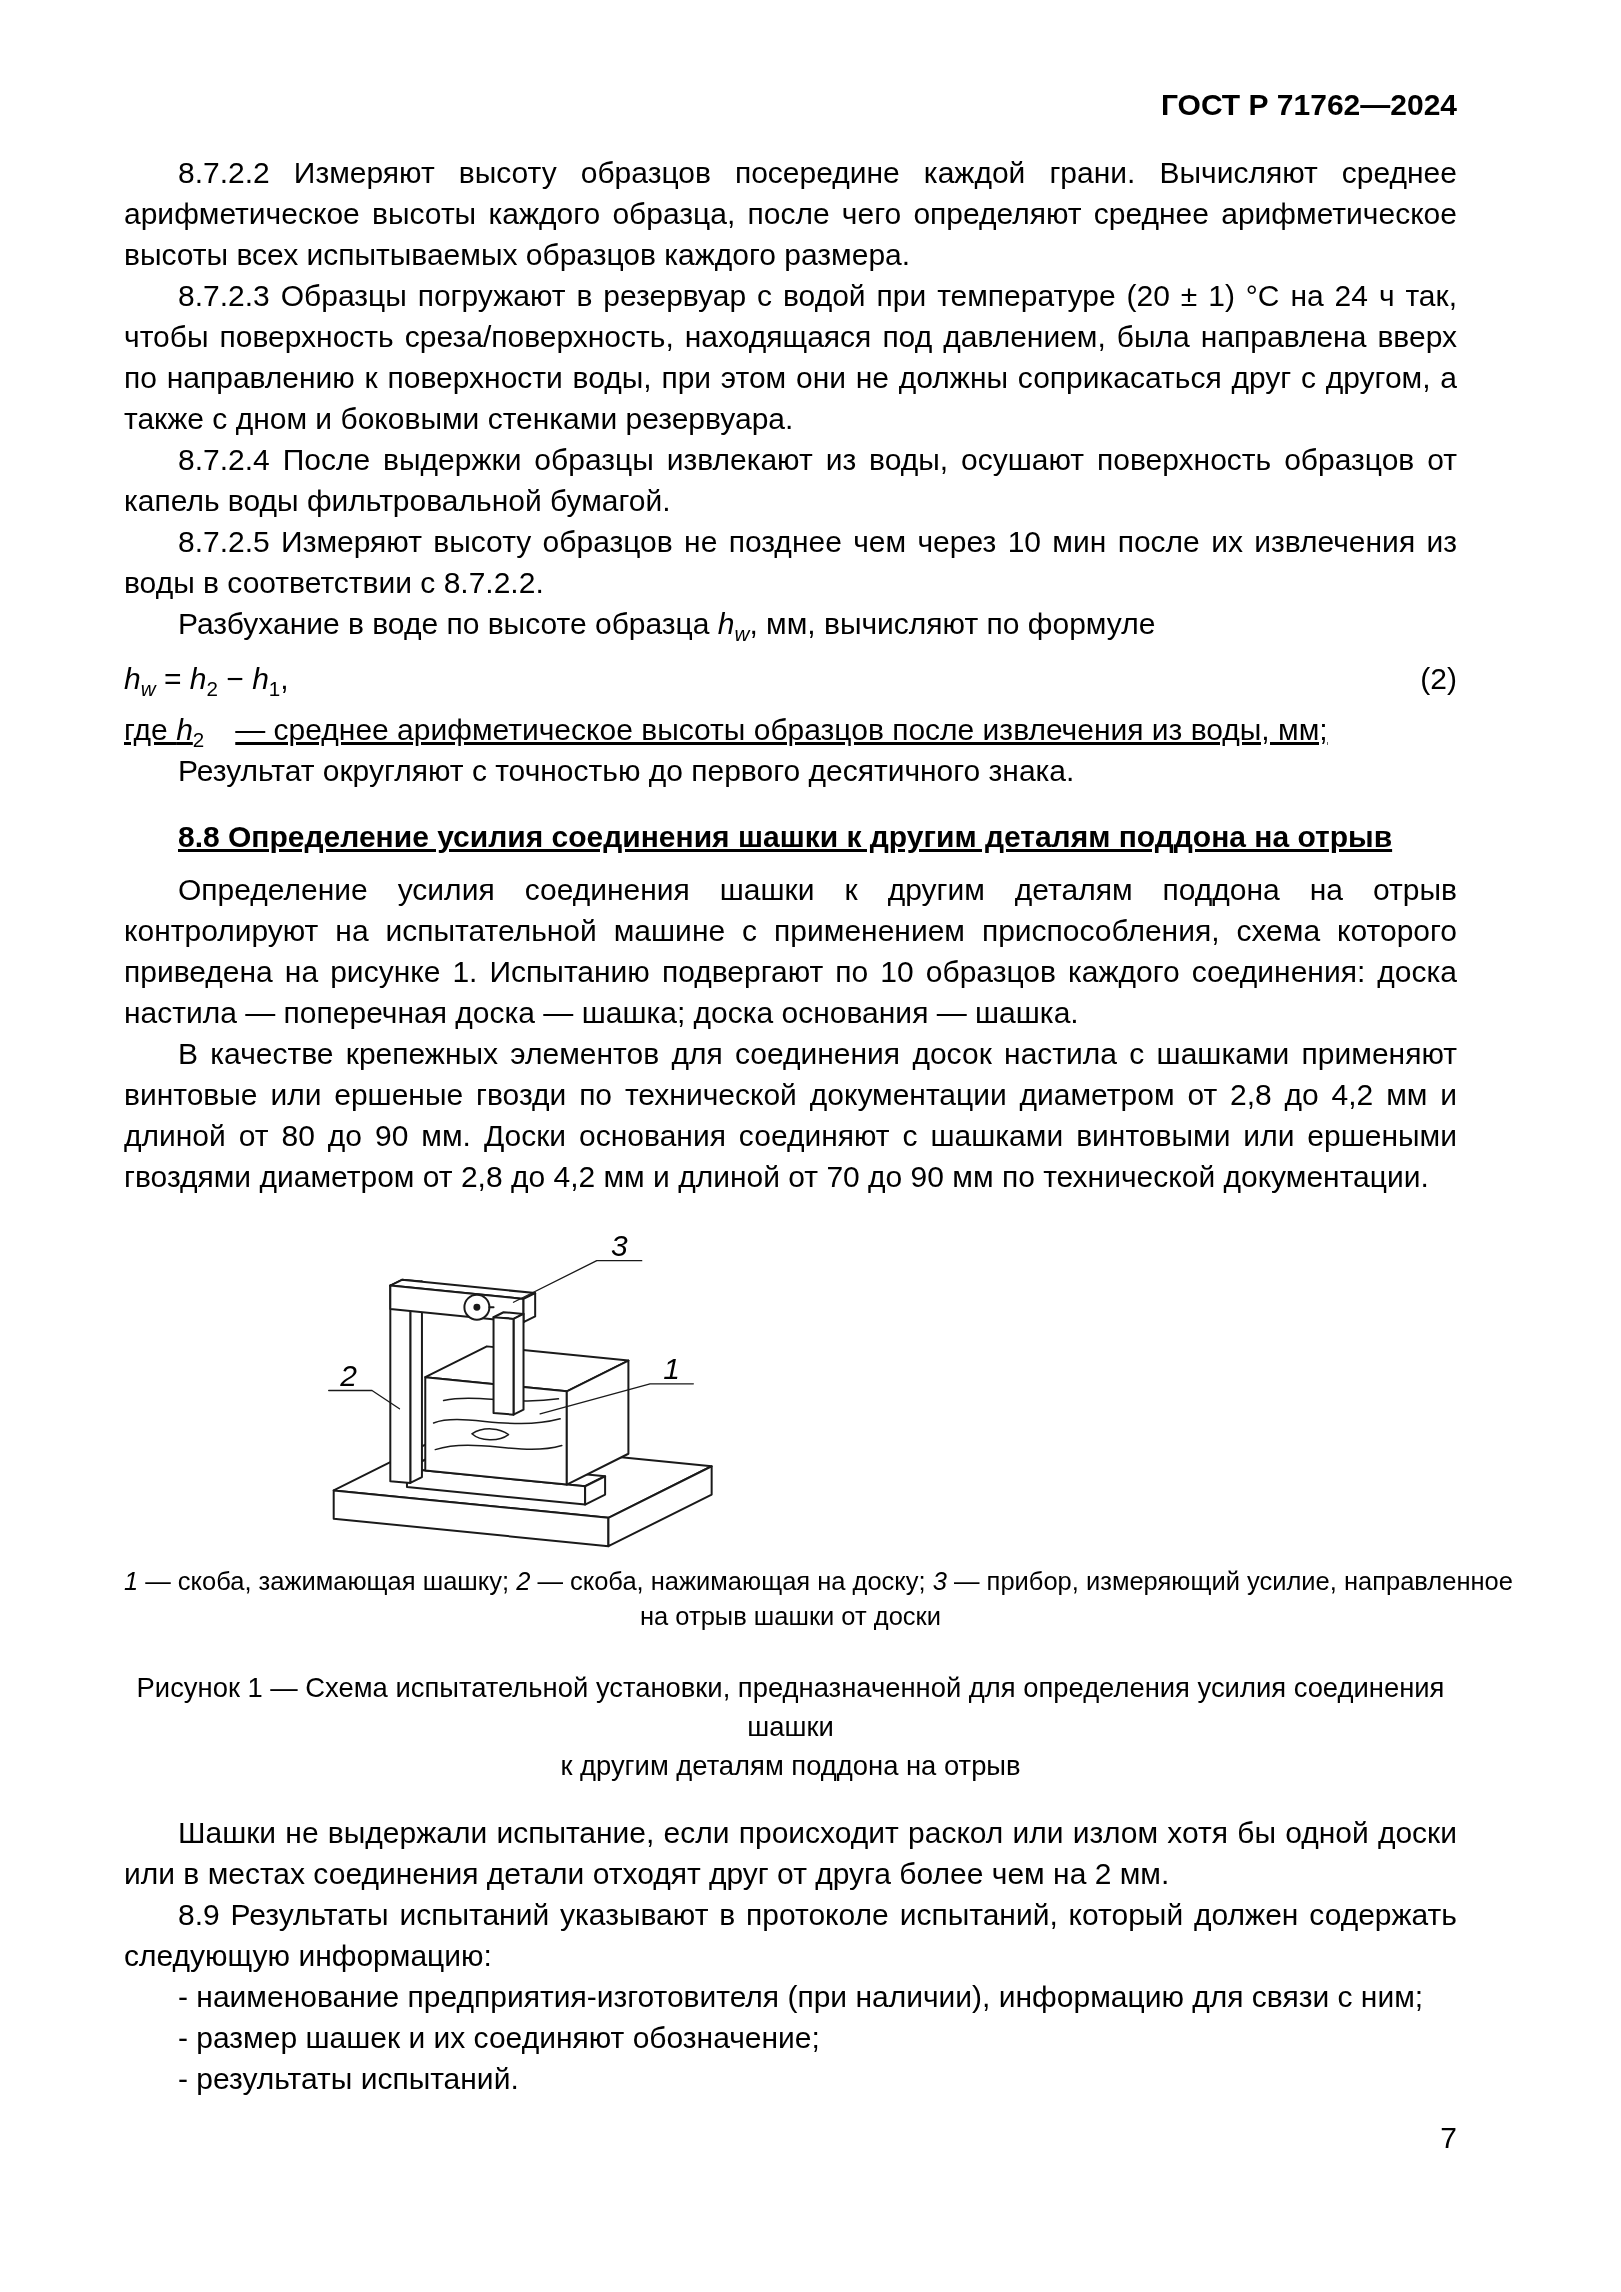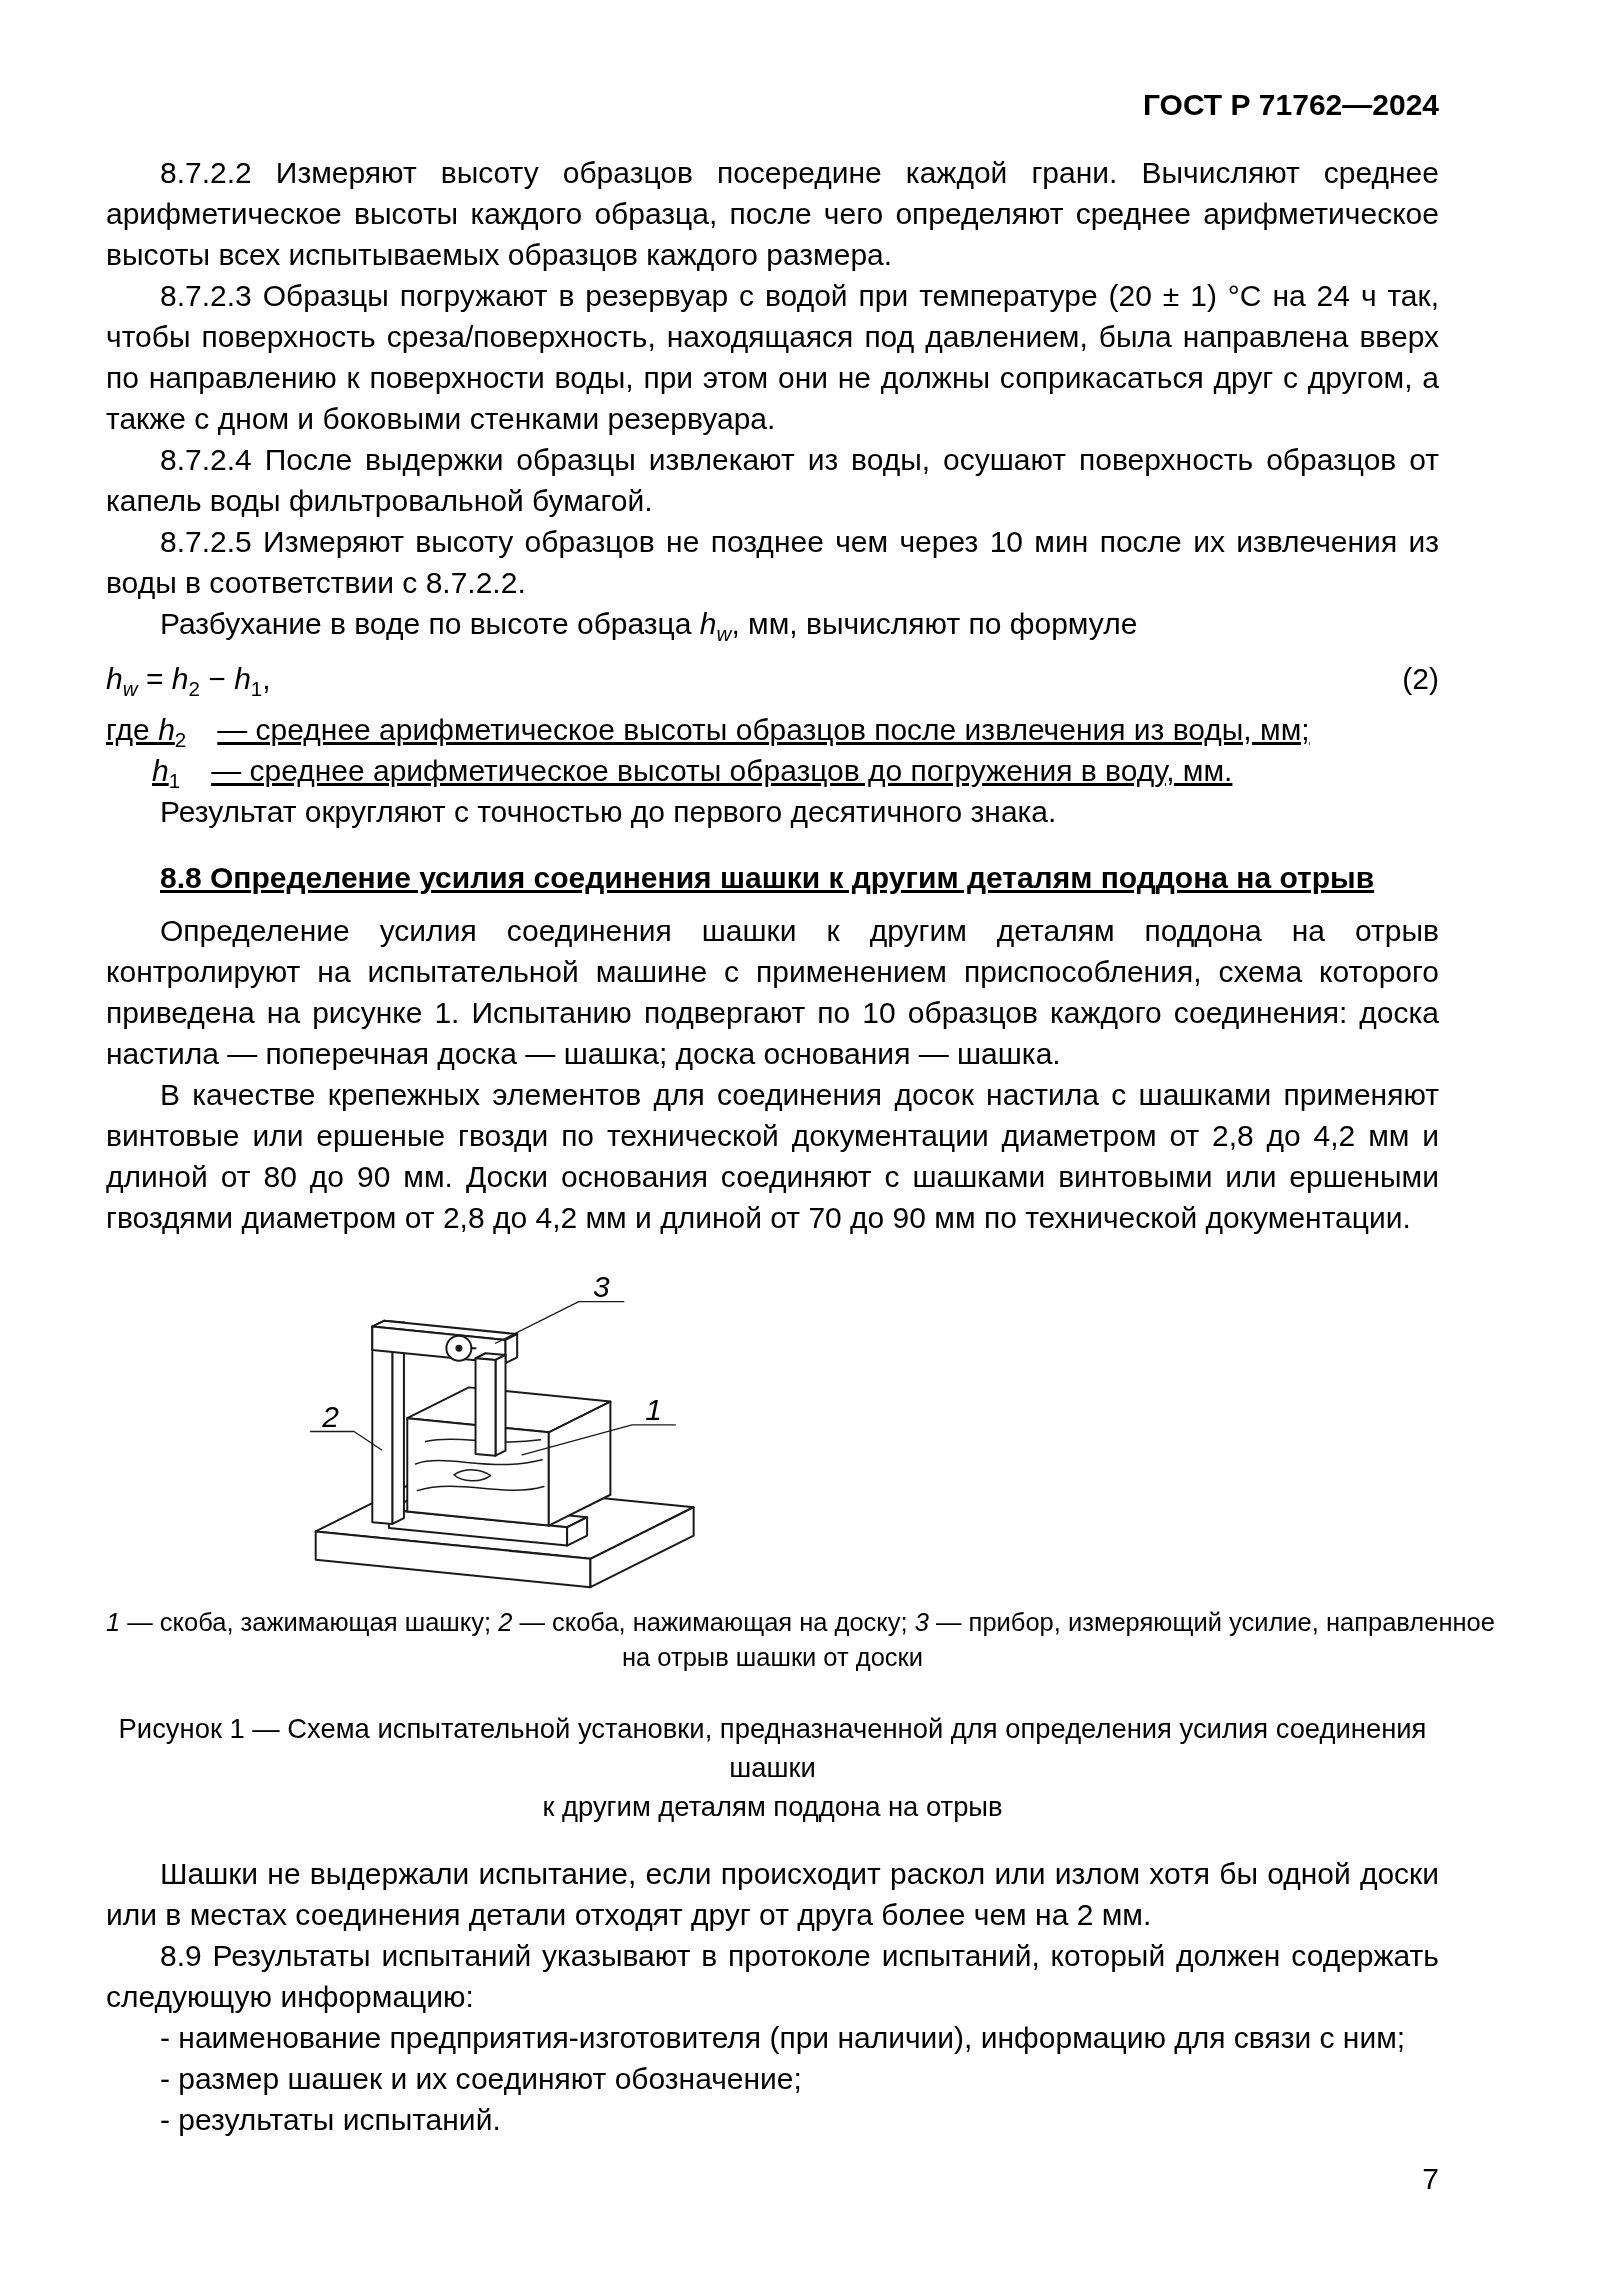--- a/index.html
+++ b/index.html
@@ -1,20 +1,20 @@
 <!DOCTYPE html>
 <html><head>
 <meta charset="utf-8">
 <style>
   html,body{margin:0;padding:0;background:#9a9a9a;}
   .page{
     width:1621px;height:2293px;background:#ffffff;position:relative;overflow:hidden;
     font-family:"Liberation Sans",sans-serif;color:#000;margin:0 auto;
   }
-  .content{position:absolute;left:106px;top:84px;width:1333px;}
+  .content{position:absolute;left:124px;top:84px;width:1333px;}
   .doc-header{text-align:right;font-weight:700;font-size:30px;line-height:41px;margin-bottom:27.4px;}
   .para{font-size:30px;line-height:41px;text-align:justify;text-indent:54px;margin:0;}
   .heading{font-size:30px;line-height:41px;font-weight:700;text-indent:54px;margin:0;}
   .h88{margin-top:25.5px;margin-bottom:11.8px;text-decoration:underline;}
   .formula-row{position:relative;display:flex;justify-content:flex-start;align-items:baseline;
     font-size:30px;line-height:41px;margin:13.7px 0 9.8px 0;}
   .formula-expr span{white-space:pre;}
   .var{font-style:italic;}
   sub{font-size:20.6px;line-height:0;}
   sub.it{font-style:italic;}
@@ -49,21 +49,20 @@
 
     <p class="para"><span>Разбухание в воде по высоте образца </span><span class="var">h</span><sub class="it">w</sub><span>, мм, вычисляют по формуле</span></p>
 
     <div class="formula-row">
       <span class="formula-expr"><span class="var">h</span><sub class="it">w</sub><span> = </span><span class="var">h</span><sub>2</sub><span> − </span><span class="var">h</span><sub>1</sub><span>,</span></span>
       <span class="eq-number">(2)</span>
     </div>
 
     <p class="where"><span>где </span><span class="var">h</span><sub>2</sub><span class="gap"></span><span>— среднее арифметическое высоты образцов после извлечения из воды, мм;</span></p>
 
-    <p class="where where2"><span class="var">h</span><sub>1</sub><span class="gap"></span><span>— среднее арифметическое высоты образцов до погружения в воду, мм.</span></p>
 
     <p class="para">Результат округляют с точностью до первого десятичного знака.</p>
 
     <p class="heading h88">8.8 Определение усилия соединения шашки к другим деталям поддона на отрыв</p>
 
     <p class="para">Определение усилия соединения шашки к другим деталям поддона на отрыв контролируют на испытательной машине с применением приспособления, схема которого приведена на рисунке 1. Испытанию подвергают по 10 образцов каждого соединения: доска настила — поперечная доска — шашка; доска основания — шашка.</p>
     <p class="para">В качестве крепежных элементов для соединения досок настила с шашками применяют винтовые или ершеные гвозди по технической документации диаметром от 2,8 до 4,2 мм и длиной от 80 до 90 мм. Доски основания соединяют с шашками винтовыми или ершеными гвоздями диаметром от 2,8 до 4,2 мм и длиной от 70 до 90 мм по технической документации.</p>
 
     <div class="fig-wrap">
       <svg class="fig-svg" width="467" height="333" viewBox="0 0 560 400" xmlns="http://www.w3.org/2000/svg">

